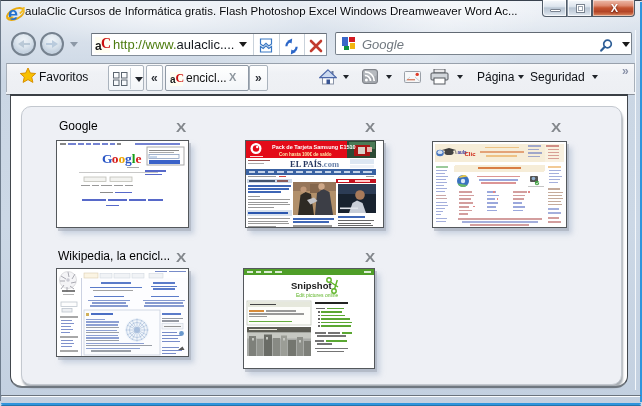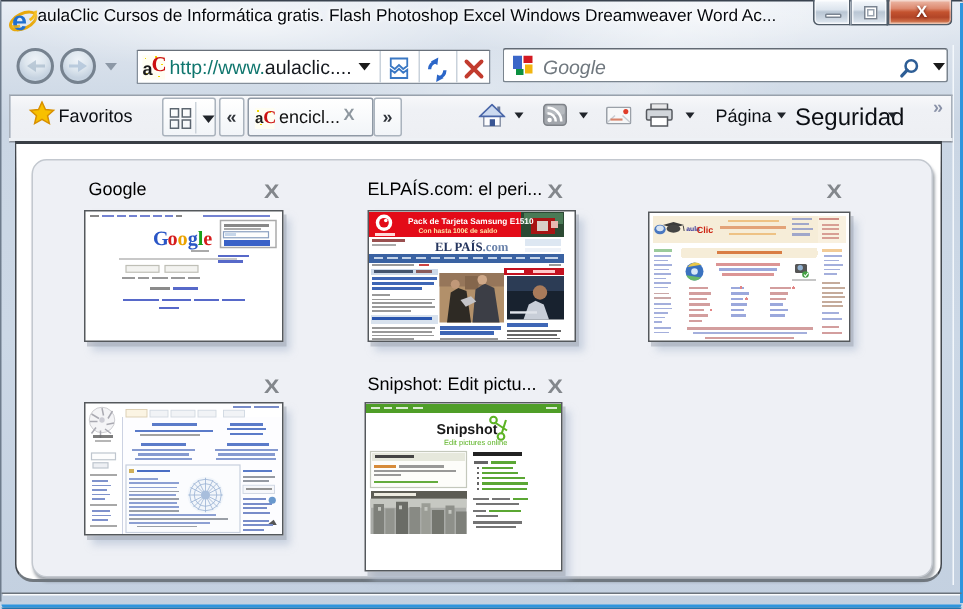--- a/index.html
+++ b/index.html
@@ -116,21 +116,21 @@
 <div class="circ" id="fwd"><svg width="20" height="20" viewBox="0 0 20 20">
       <path d="M10 6 v3 h-6 v2 h6 v3 l6 -4 z" fill="#a8bed4" opacity="0.7"></path>
     </svg></div>
 <div id="navdrop"></div>
 <div id="addr">
  <div style="position:absolute;left:3px;top:3px;width:15px;height:16px;background:#fffef2;
   background-image:radial-gradient(circle 1px at 2px 2px,#f0d800 50%,transparent 55%),radial-gradient(circle 1px at 9px 1px,#f0d800 50%,transparent 55%),radial-gradient(circle 1px at 13px 6px,#f0d800 50%,transparent 55%),radial-gradient(circle 1px at 3px 12px,#f0d800 50%,transparent 55%),radial-gradient(circle 1px at 11px 14px,#f0d800 50%,transparent 55%)">
    <span style="position:absolute;left:0;top:2px;font-size:12px;font-weight:bold;color:#1a1a1a">a</span>
    <span style="position:absolute;left:6px;top:-1px;font-size:14px;font-weight:bold;color:#cc1111;font-family:'Liberation Serif',serif">C</span>
  </div>
- <div id="aurl"><span style="color:#0f766e">http://www.</span>aulaclic....</div>
+ <div id="aurl"><span style="color:#4d7c0f">http://www.</span>aulaclic....</div>
  <div id="addrdrop"></div>
  <div class="sep" style="left:161px"></div>
  <div class="sep" style="left:187px"></div>
  <div class="sep" style="left:212px"></div>
  <svg class="abs" style="left:167px;top:4px" width="14" height="15" viewBox="0 0 14 15">
   <path d="M1.5 1 h11 v5 l-2.7 2 -2.8 -2.6 -2.8 2.6 -2.7 -2 z" fill="none" stroke="#3a78c4" stroke-width="1.2"></path>
   <path d="M1.5 14 h11 v-5.5 l-2.7 2 -2.8 -2.6 -2.8 2.6 -2.7 -2 z" fill="none" stroke="#3a78c4" stroke-width="1.2"></path>
  </svg>
  <svg class="abs" style="left:191px;top:4px" width="17" height="17" viewBox="0 0 17 17">
   <path d="M7.5 3.2 A5.4 5.4 0 0 0 3.4 8.2" fill="none" stroke="#2b66c8" stroke-width="2.2"></path>
@@ -209,35 +209,34 @@
   <circle cx="13.2" cy="3.4" r="1.7" fill="#e03c28"></circle>
  </svg>
  <svg class="abs" style="left:423px;top:5px" width="19" height="16" viewBox="0 0 19 16">
   <rect x="4" y="0" width="11" height="4" fill="#e8e8ea" stroke="#55585e" stroke-width="1"></rect>
   <rect x="1" y="4" width="17" height="7" rx="1" fill="#d2d6db" stroke="#55585e" stroke-width="1"></rect>
   <rect x="4" y="9" width="11" height="6" fill="#fff" stroke="#55585e" stroke-width="1"></rect>
  </svg>
  <div class="ddown" style="left:450px;top:11px"></div>
  <div style="position:absolute;left:470px;top:6px;font-size:12px;color:#0c0f14">Página</div>
  <div class="ddown" style="left:511px;top:11px"></div>
- <div style="position:absolute;left:523px;top:6px;font-size:16px;color:#0c0f14">Seguridad</div>
+ <div style="position:absolute;left:523px;top:6px;font-size:12px;color:#0c0f14">Seguridad</div>
  <div class="ddown" style="left:585px;top:11px"></div>
  <div class="chev" style="left:615px;top:0px;font-size:12px;color:#8a92a8">»</div>
 </div>
 <div id="favbar2"></div>
 
 <div id="content">
  <div id="panel"></div>
  <div class="celltitle" style="left:48px;top:23px">Google</div>
  <div class="cellx" style="left:165px;top:24px">X</div>
- <div class="celltitle" style="left:234px;top:23px">ELPAÍS.com: el peri...</div>
  <div class="cellx" style="left:354px;top:24px">X</div>
  <div class="cellx" style="left:540px;top:24px">X</div>
+ <div class="celltitle" style="left:47px;top:153px">Wikipedia, la encicl...</div>
  <div class="cellx" style="left:165px;top:154px">X</div>
- <div class="celltitle" style="left:234px;top:153px">Snipshot: Edit pictu...</div>
  <div class="cellx" style="left:354px;top:154px">X</div>
  <div class="thumb" id="th-google" style="left:45px;top:44px;width:133px;height:88px">
  <svg width="131" height="86" viewBox="0 0 131 86" shape-rendering="crispEdges">
   <g opacity="0.7">
   <rect x="3" y="2" width="6" height="1.6" fill="#555"></rect>
   <rect x="11" y="2" width="8" height="1.6" fill="#3a50c0"></rect>
           <rect x="21" y="2" width="6" height="1.6" fill="#3a50c0"></rect>
   <rect x="29" y="2" width="5" height="1.6" fill="#3a50c0"></rect>
           <rect x="36" y="2" width="7" height="1.6" fill="#3a50c0"></rect>
   <rect x="45" y="2" width="6" height="1.6" fill="#3a50c0"></rect>
@@ -618,21 +617,21 @@
   </g>
   <circle cx="124.5" cy="64.5" r="2.4" fill="#5a8ec8" shape-rendering="auto"></circle>
   <path d="M121 81 l4.5 -3.5 2 3.5 z" fill="#444" shape-rendering="auto"></path>
   <g fill="#6a80c4">
    <rect x="105" y="77.5" width="17" height="1.4"></rect>
             <rect x="105" y="80.5" width="20" height="1.4"></rect>
             <rect x="105" y="83.5" width="14" height="1.4"></rect>
   </g>
   </g>
  </svg></div>
- <div class="thumb" id="th-snip" style="left:232px;top:172px;width:132px;height:113px">
+ <div class="thumb" id="th-snip" style="left:232px;top:172px;width:132px;height:101px">
  <svg width="130" height="87" viewBox="0 0 130 87" shape-rendering="crispEdges">
   <rect x="0" y="0" width="130" height="6" fill="#4f9e28"></rect>
   <g fill="#dcecd4">
    <rect x="3" y="2" width="6" height="1.6"></rect>
           <rect x="12" y="2" width="5" height="1.6"></rect>
           <rect x="20" y="2" width="8" height="1.6"></rect>
           <rect x="31" y="2" width="7" height="1.6"></rect>
    <rect x="120" y="2" width="7" height="1.6"></rect>
   </g>
   <g shape-rendering="auto">

